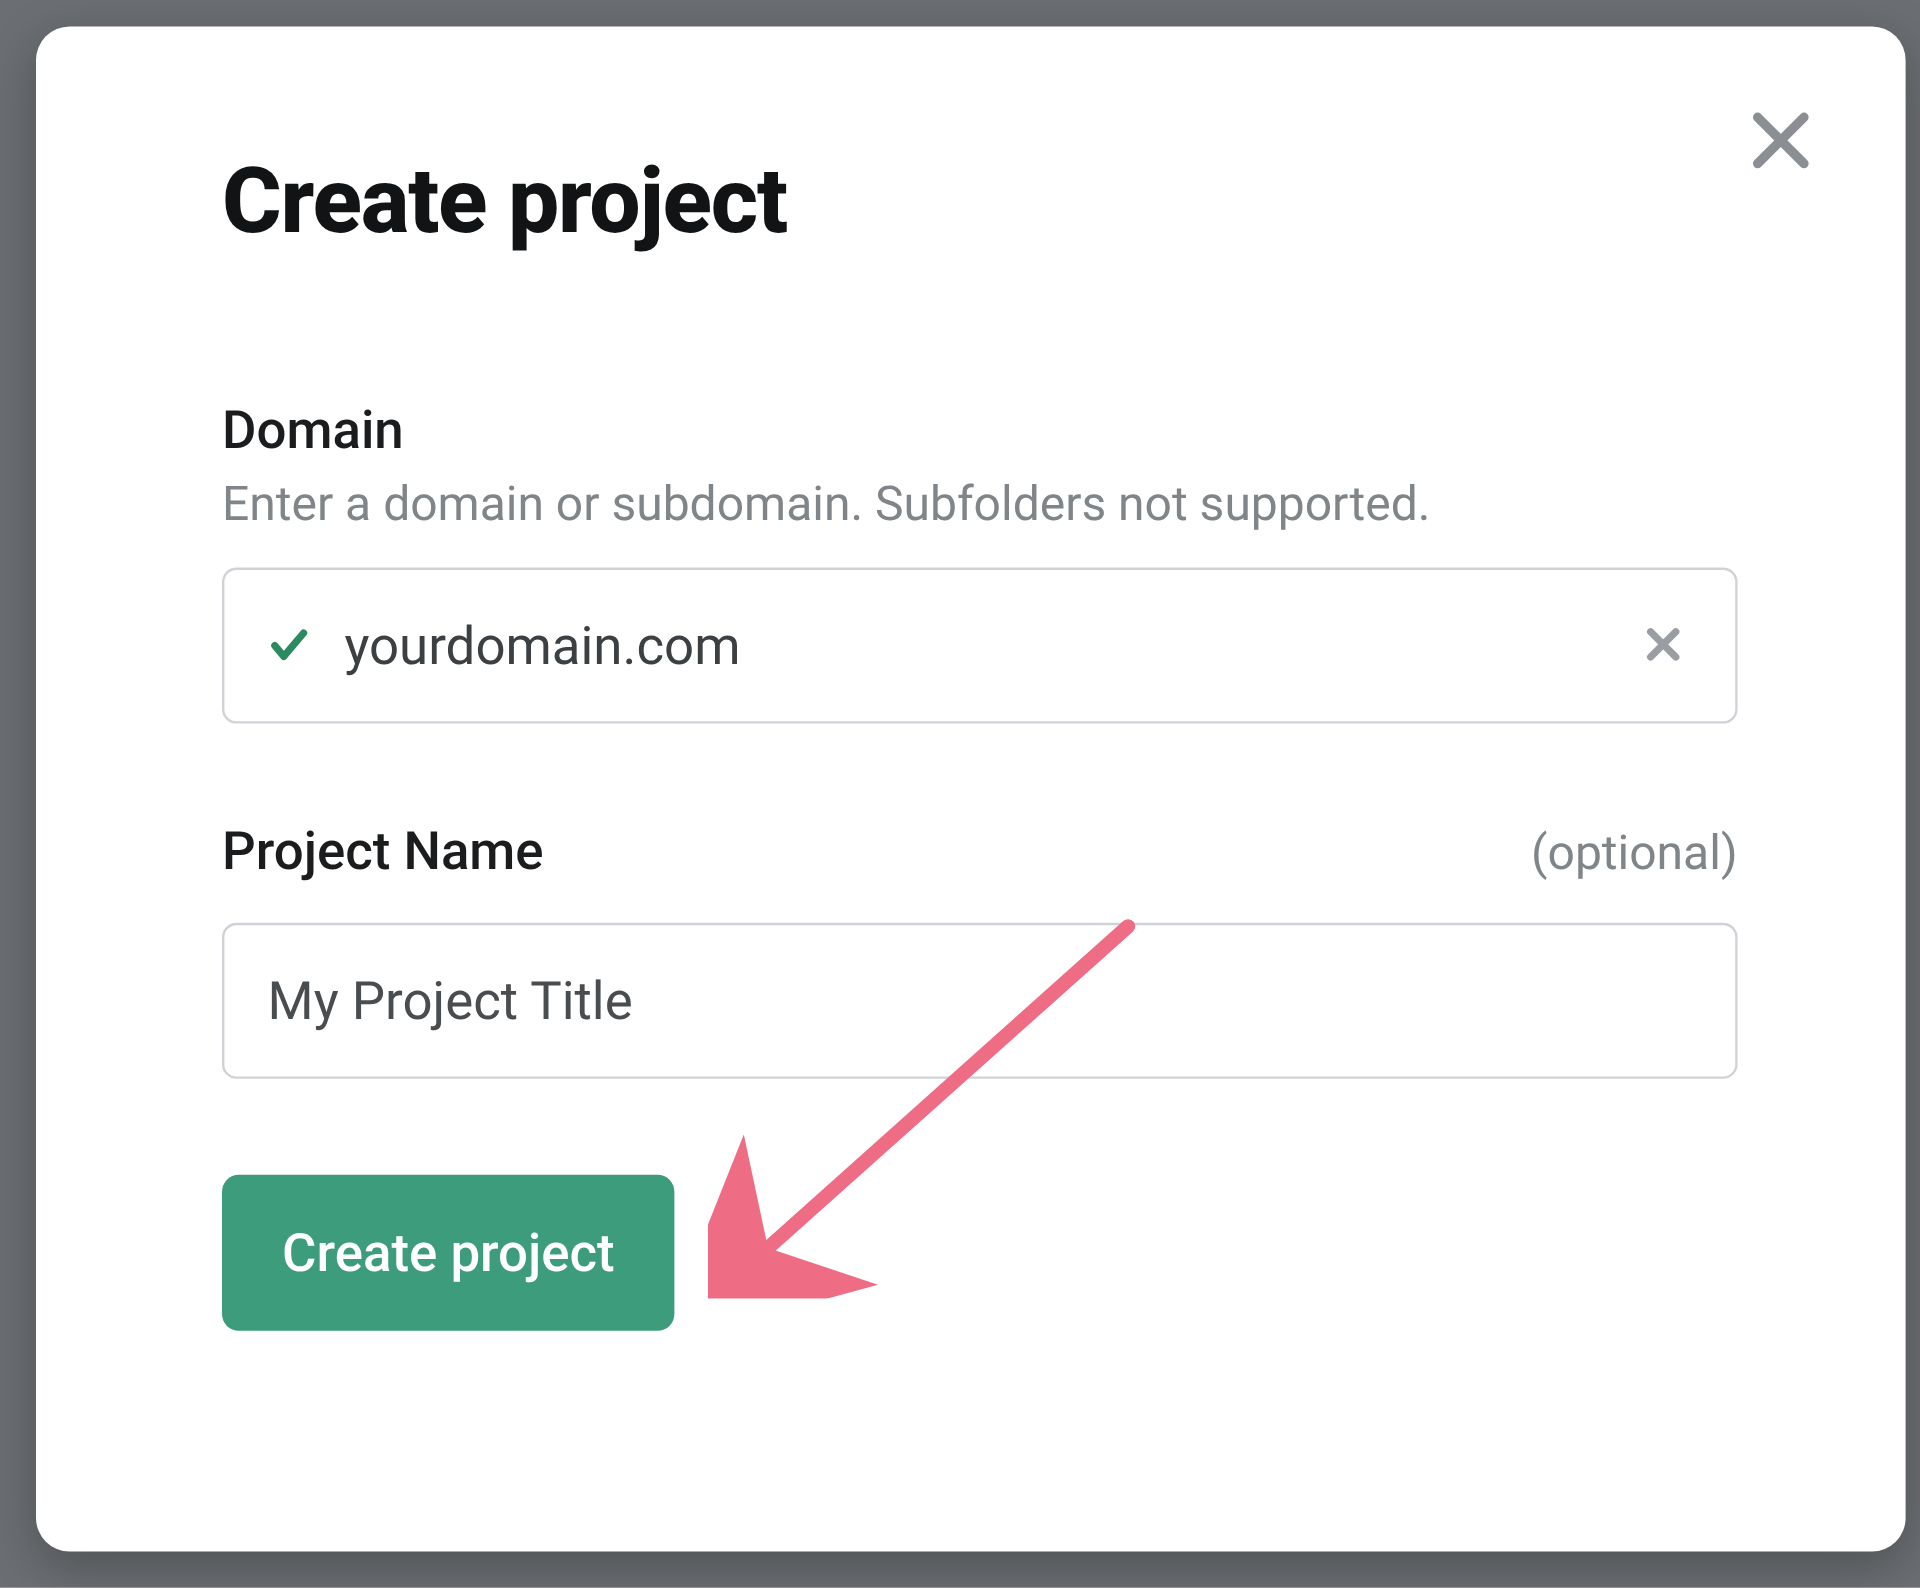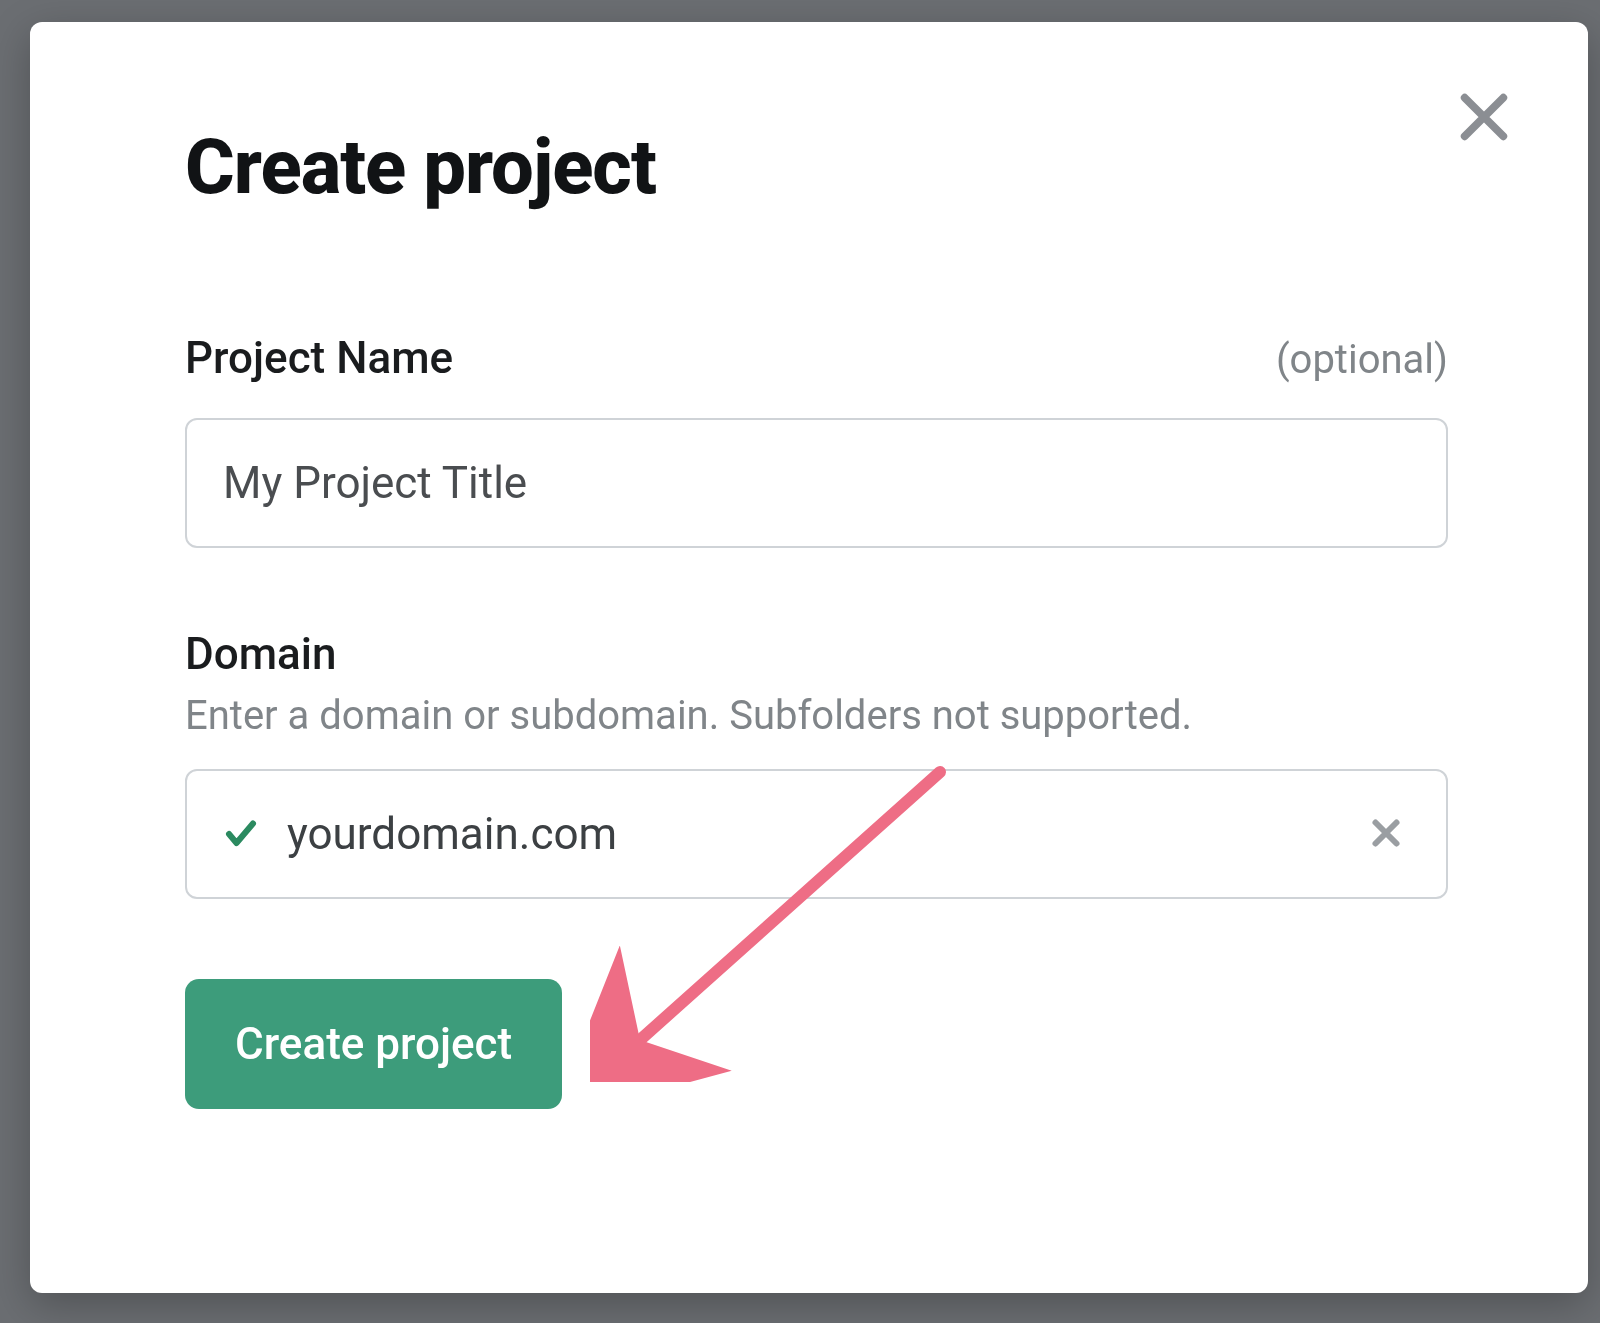--- a/index.html
+++ b/index.html
@@ -17,21 +17,21 @@
     inset: 0;
     background: #6b6e72;
   }
   .modal {
     position: absolute;
     top: 22px;
     left: 30px;
     right: 12px;
     bottom: 30px;
     background: #ffffff;
-    border-radius: 12px;
+    border-radius: 28px;
     box-shadow: 0 12px 40px rgba(0,0,0,0.25);
     padding: 100px 140px 100px 155px;
   }
   .close-btn {
     position: absolute;
     top: 60px;
     right: 68px;
     width: 72px;
     height: 72px;
     display: flex;
@@ -144,31 +144,20 @@
 
   <button class="close-btn" aria-label="Close">
     <span>
       <svg viewBox="0 0 24 24" fill="none">
           <path d="M4 4 L20 20 M20 4 L4 20" stroke-linecap="round"></path>
         </svg>
     </span>
   </button>
 
   <h1 class="title">Create project</h1>
-
-  <div class="field-group">
-    <div class="label-row">
-      <div class="field-label">Project Name</div>
-      <div class="field-optional">(optional)</div>
-    </div>
-    <div style="height:26px"></div>
-    <div class="input-wrap">
-      <input type="text" class="text-input" placeholder="My Project Title" style="">
-    </div>
-  </div>
 
   <div class="field-group">
     <div class="field-label">Domain</div>
     <div class="field-help">Enter a domain or subdomain. Subfolders not supported.</div>
     <div class="input-wrap">
       <span class="check">
         <svg viewBox="0 0 24 24">
             <path d="M4 12 L9 18 L20 5" stroke-linecap="round" stroke-linejoin="round"></path>
           </svg>
       </span>
@@ -176,20 +165,31 @@
       <button class="clear-btn" aria-label="Clear">
         <span>
           <svg viewBox="0 0 24 24" fill="none">
               <path d="M5 5 L19 19 M19 5 L5 19" stroke-linecap="round"></path>
             </svg>
         </span>
       </button>
     </div>
   </div>
 
+  <div class="field-group">
+    <div class="label-row">
+      <div class="field-label">Project Name</div>
+      <div class="field-optional">(optional)</div>
+    </div>
+    <div style="height:26px"></div>
+    <div class="input-wrap">
+      <input type="text" class="text-input" placeholder="My Project Title" style="">
+    </div>
+  </div>
+
   <div class="buttons-row">
     <button class="btn btn-primary">Create project</button>
   </div>
 
   <svg class="annotation-arrow" style="left:560px; top:720px; width:380px; height:340px;" viewBox="0 0 380 340">
     <defs>
       <marker id="arrowhead" markerWidth="14" markerHeight="14" refX="4" refY="7" orient="auto">
         <path d="M0,0 L14,7 L0,14 L4,7 Z" fill="#ee6d85"></path>
       </marker>
     </defs>

